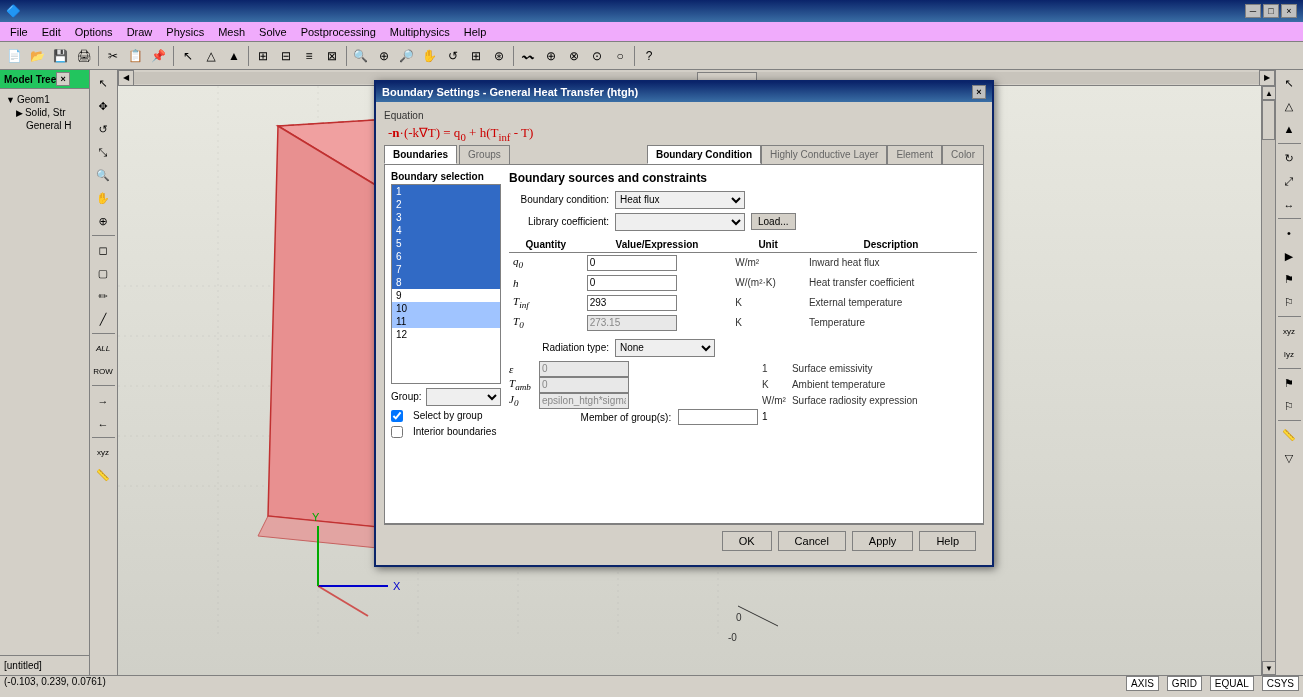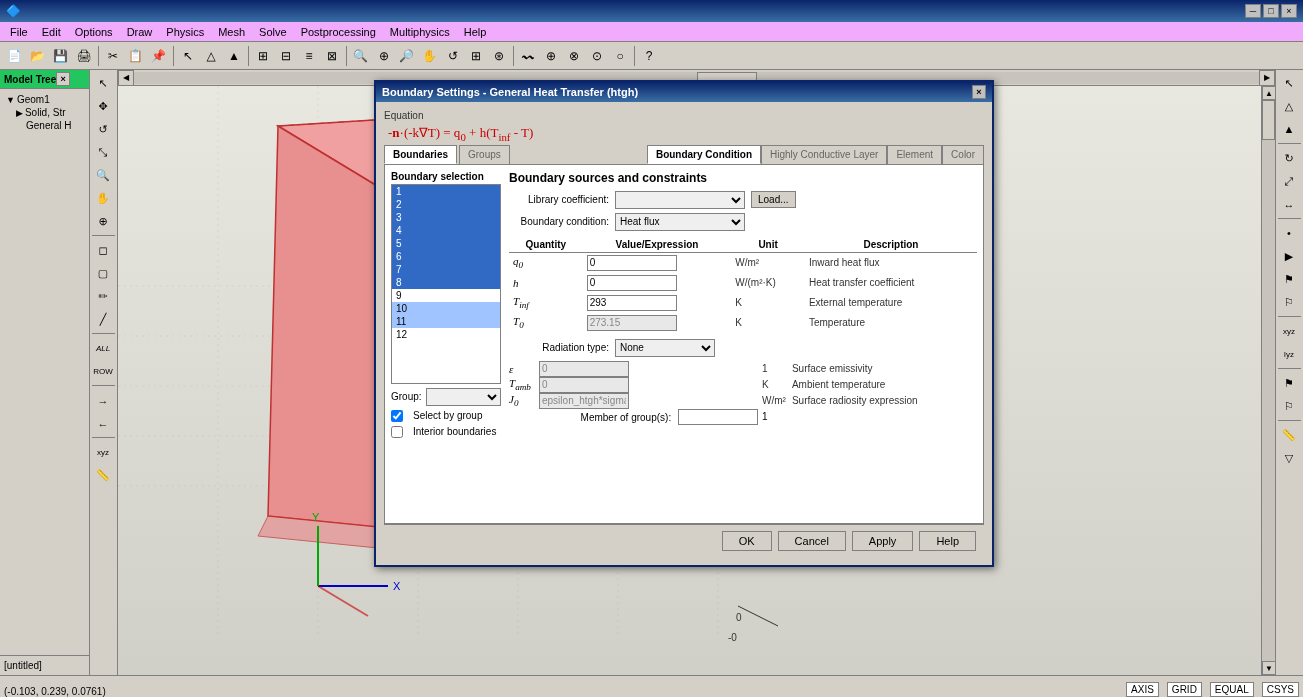--- a/index.html
+++ b/index.html
@@ -168,21 +168,21 @@
       background: #f5f5f0;
       position: relative;
     }
 
     
     #status-bar {
       height: 22px;
       background: #d4d0c8;
       border-top: 1px solid #808080;
       display: flex;
-      align-items: flex-end;
+      align-items: flex-start;
       padding: 0 4px;
       gap: 8px;
       font-size: 10px;
     }
     .status-item {
       padding: 1px 4px;
       border: 1px solid #808080;
       background: white;
       font-size: 10px;
     }
@@ -694,35 +694,35 @@
           <div class="checkbox-row">
             <input type="checkbox" id="interior-boundaries" style="">
             <label for="interior-boundaries">Interior boundaries</label>
           </div>
         </div>
 
         <div id="condition-panel">
           <div id="bc-title">Boundary sources and constraints</div>
 
           <div class="field-row">
-            <span class="field-label">Library coefficient:</span>
-            <select class="field-input" style="width:130px;height:18px;font-size:10px;">
-              <option></option>
-            </select>
-            <button class="field-btn">Load...</button>
-          </div>
-
-          <div class="field-row">
             <span class="field-label">Boundary condition:</span>
             <select class="field-select">
               <option>Heat flux</option>
               <option>Temperature</option>
               <option>Insulation</option>
               <option>Convective flux</option>
             </select>
+          </div>
+
+          <div class="field-row">
+            <span class="field-label">Library coefficient:</span>
+            <select class="field-input" style="width:130px;height:18px;font-size:10px;">
+              <option></option>
+            </select>
+            <button class="field-btn">Load...</button>
           </div>
 
           <table id="quantities-table">
             <thead>
               <tr>
                 <th>Quantity</th>
                 <th>Value/Expression</th>
                 <th>Unit</th>
                 <th>Description</th>
               </tr>

